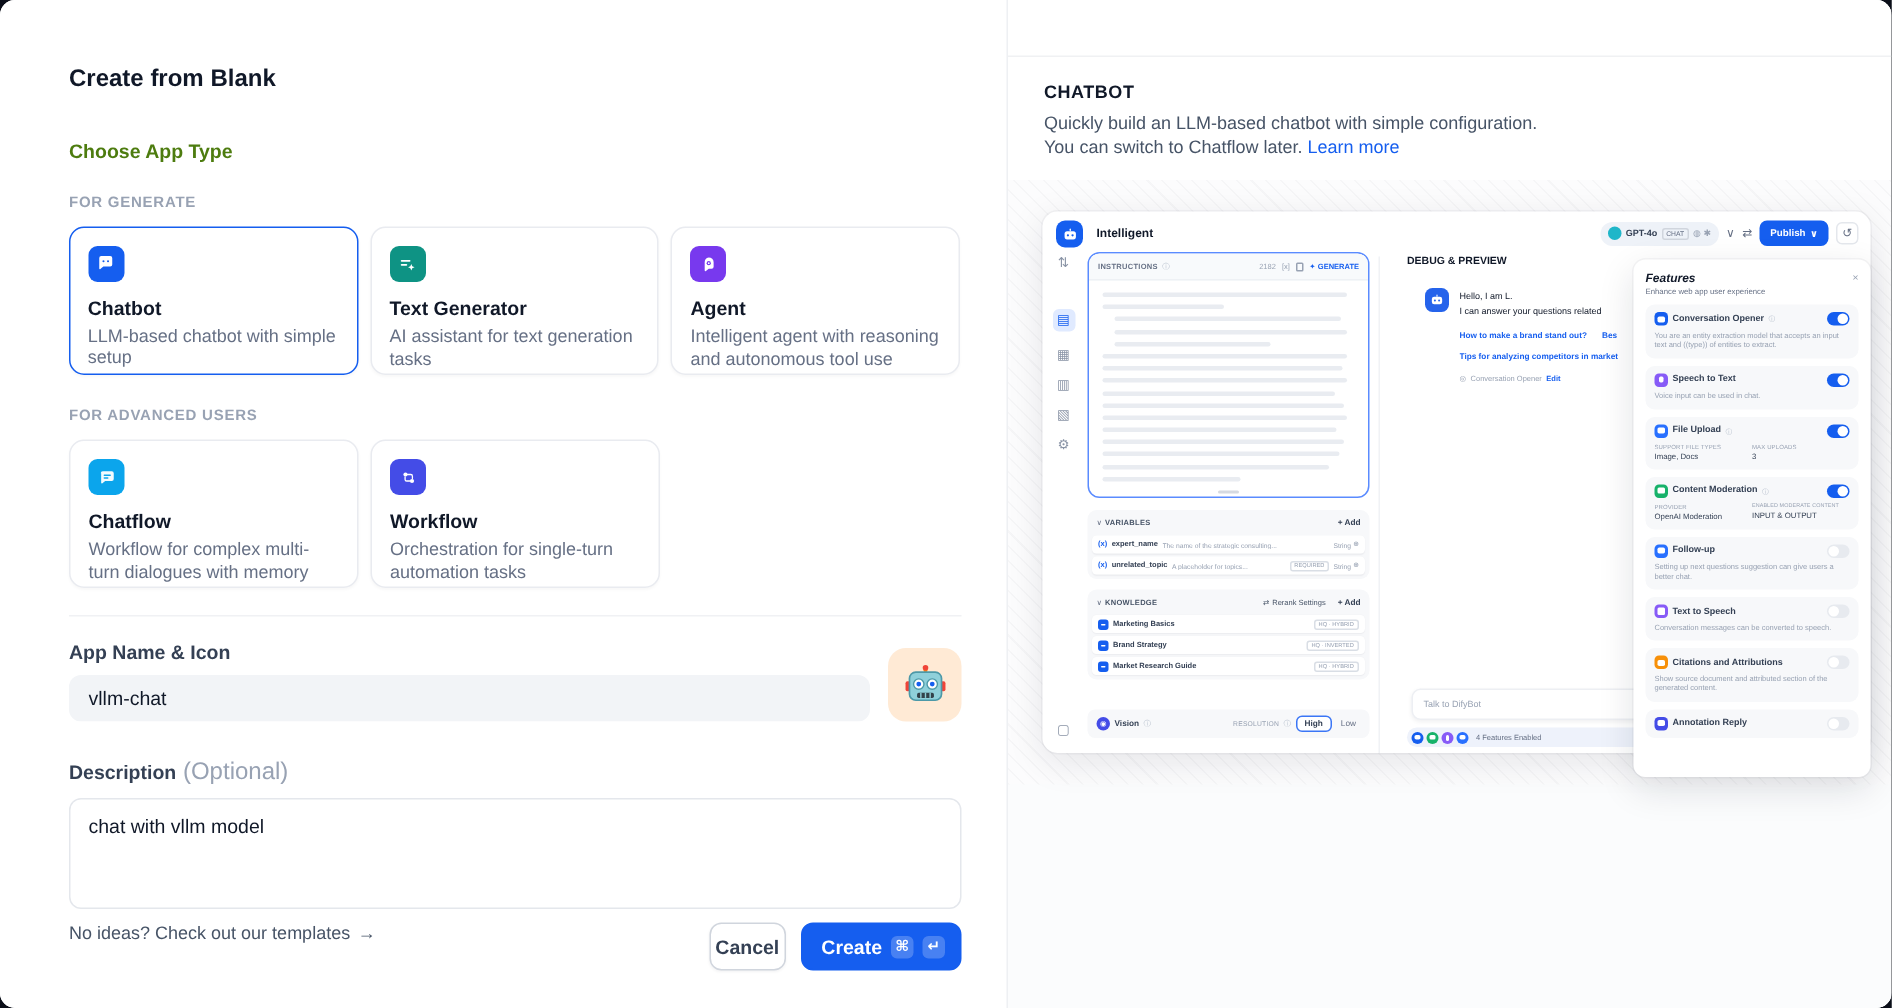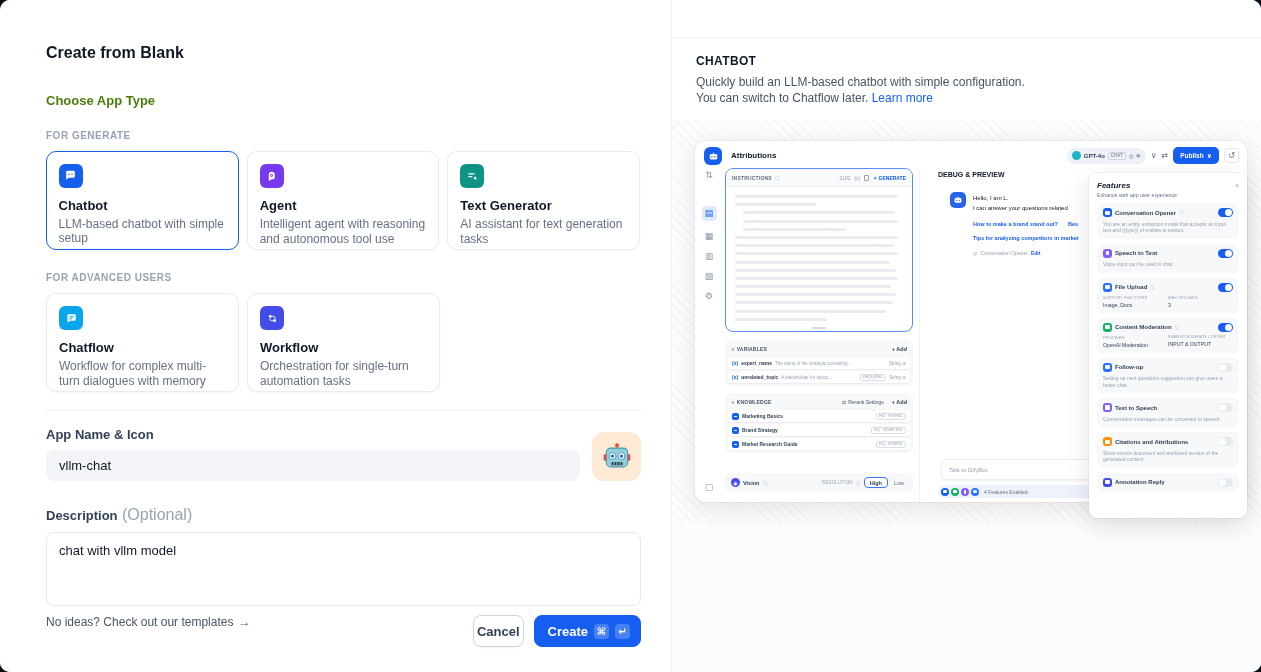--- a/index.html
+++ b/index.html
@@ -163,40 +163,40 @@
           <svg width="13" height="13" viewBox="0 0 24 24">
               <path fill="#fff" d="M4 5.5A2.5 2.5 0 0 1 6.5 3h11A2.5 2.5 0 0 1 20 5.5v8a2.5 2.5 0 0 1-2.5 2.5H9l-3.6 3.1c-.6.5-1.4.1-1.4-.7V5.5z"></path>
               <circle cx="9.2" cy="9.5" r="1.3" fill="#155eef"></circle>
               <circle cx="14.8" cy="9.5" r="1.3" fill="#155eef"></circle>
             </svg>
         </div>
         <div class="card-title">Chatbot</div>
         <div class="card-desc">LLM-based chatbot with simple setup</div>
       </div>
       <div class="card">
+        <div class="card-icon" style="background:#0e9384">
+          <svg width="13" height="13" viewBox="0 0 24 24">
+              <rect x="4" y="6" width="12" height="2.2" rx="1.1" fill="#fff"></rect>
+              <rect x="4" y="11" width="8" height="2.2" rx="1.1" fill="#fff"></rect>
+              <path fill="#fff" d="M17 11l1.2 2.8L21 15l-2.8 1.2L17 19l-1.2-2.8L13 15l2.8-1.2z"></path>
+            </svg>
+        </div>
+        <div class="card-title">Text Generator</div>
+        <div class="card-desc">AI assistant for text generation tasks</div>
+      </div>
+      <div class="card">
         <div class="card-icon" style="background:#7839ee">
           <svg width="13" height="13" viewBox="0 0 24 24">
               <path fill="#fff" d="M12 3a6 6 0 0 1 6 6v5.5a2.5 2.5 0 0 1-2.5 2.5H12l-3.5 2.8c-.6.5-1.5.1-1.5-.7V9a6 6 0 0 1 5-5.9z"></path>
               <circle cx="12" cy="10" r="2.6" fill="#7839ee"></circle>
               <circle cx="12" cy="10" r="1.1" fill="#fff"></circle>
             </svg>
         </div>
         <div class="card-title">Agent</div>
         <div class="card-desc">Intelligent agent with reasoning and autonomous tool use</div>
-      </div>
-      <div class="card">
-        <div class="card-icon" style="background:#0e9384">
-          <svg width="13" height="13" viewBox="0 0 24 24">
-              <rect x="4" y="6" width="12" height="2.2" rx="1.1" fill="#fff"></rect>
-              <rect x="4" y="11" width="8" height="2.2" rx="1.1" fill="#fff"></rect>
-              <path fill="#fff" d="M17 11l1.2 2.8L21 15l-2.8 1.2L17 19l-1.2-2.8L13 15l2.8-1.2z"></path>
-            </svg>
-        </div>
-        <div class="card-title">Text Generator</div>
-        <div class="card-desc">AI assistant for text generation tasks</div>
       </div>
     </div>
 
     <div class="sec-label">FOR ADVANCED USERS</div>
     <div class="cards">
       <div class="card">
         <div class="card-icon" style="background:#0ba5ec">
           <svg width="13" height="13" viewBox="0 0 24 24">
               <path fill="#fff" d="M4 6.5A2.5 2.5 0 0 1 6.5 4h11A2.5 2.5 0 0 1 20 6.5v7a2.5 2.5 0 0 1-2.5 2.5H9.5L6 18.8c-.6.5-1.5.1-1.5-.7V6.5z" opacity=".95"></path>
               <rect x="7.5" y="8" width="9" height="1.8" rx=".9" fill="#0ba5ec"></rect>
@@ -284,21 +284,21 @@
 
         <div class="pv-topbar">
           <div class="pv-appicon">
             <svg width="11" height="11" viewBox="0 0 32 32">
                 <rect x="5" y="9" width="22" height="16" rx="5" fill="#fff"></rect>
                 <rect x="14.8" y="4" width="2.4" height="5" rx="1.2" fill="#fff"></rect>
                 <circle cx="11.5" cy="17" r="2.2" fill="#155eef"></circle>
                 <circle cx="20.5" cy="17" r="2.2" fill="#155eef"></circle>
               </svg>
           </div>
-          <div class="pv-title">Attributions</div>
+          <div class="pv-title">Intelligent</div>
           <div class="pv-topright">
             <div class="chip">
               <span class="chip-ic"></span>
               <span class="chip-name">GPT-4o</span>
               <span class="chip-badge">CHAT</span>
               <span class="chip-mini">◍ ✱</span>
             </div>
             <span class="tb-ic">∨</span>
             <span class="tb-ic">⇄</span>
             <div class="pv-publish">

